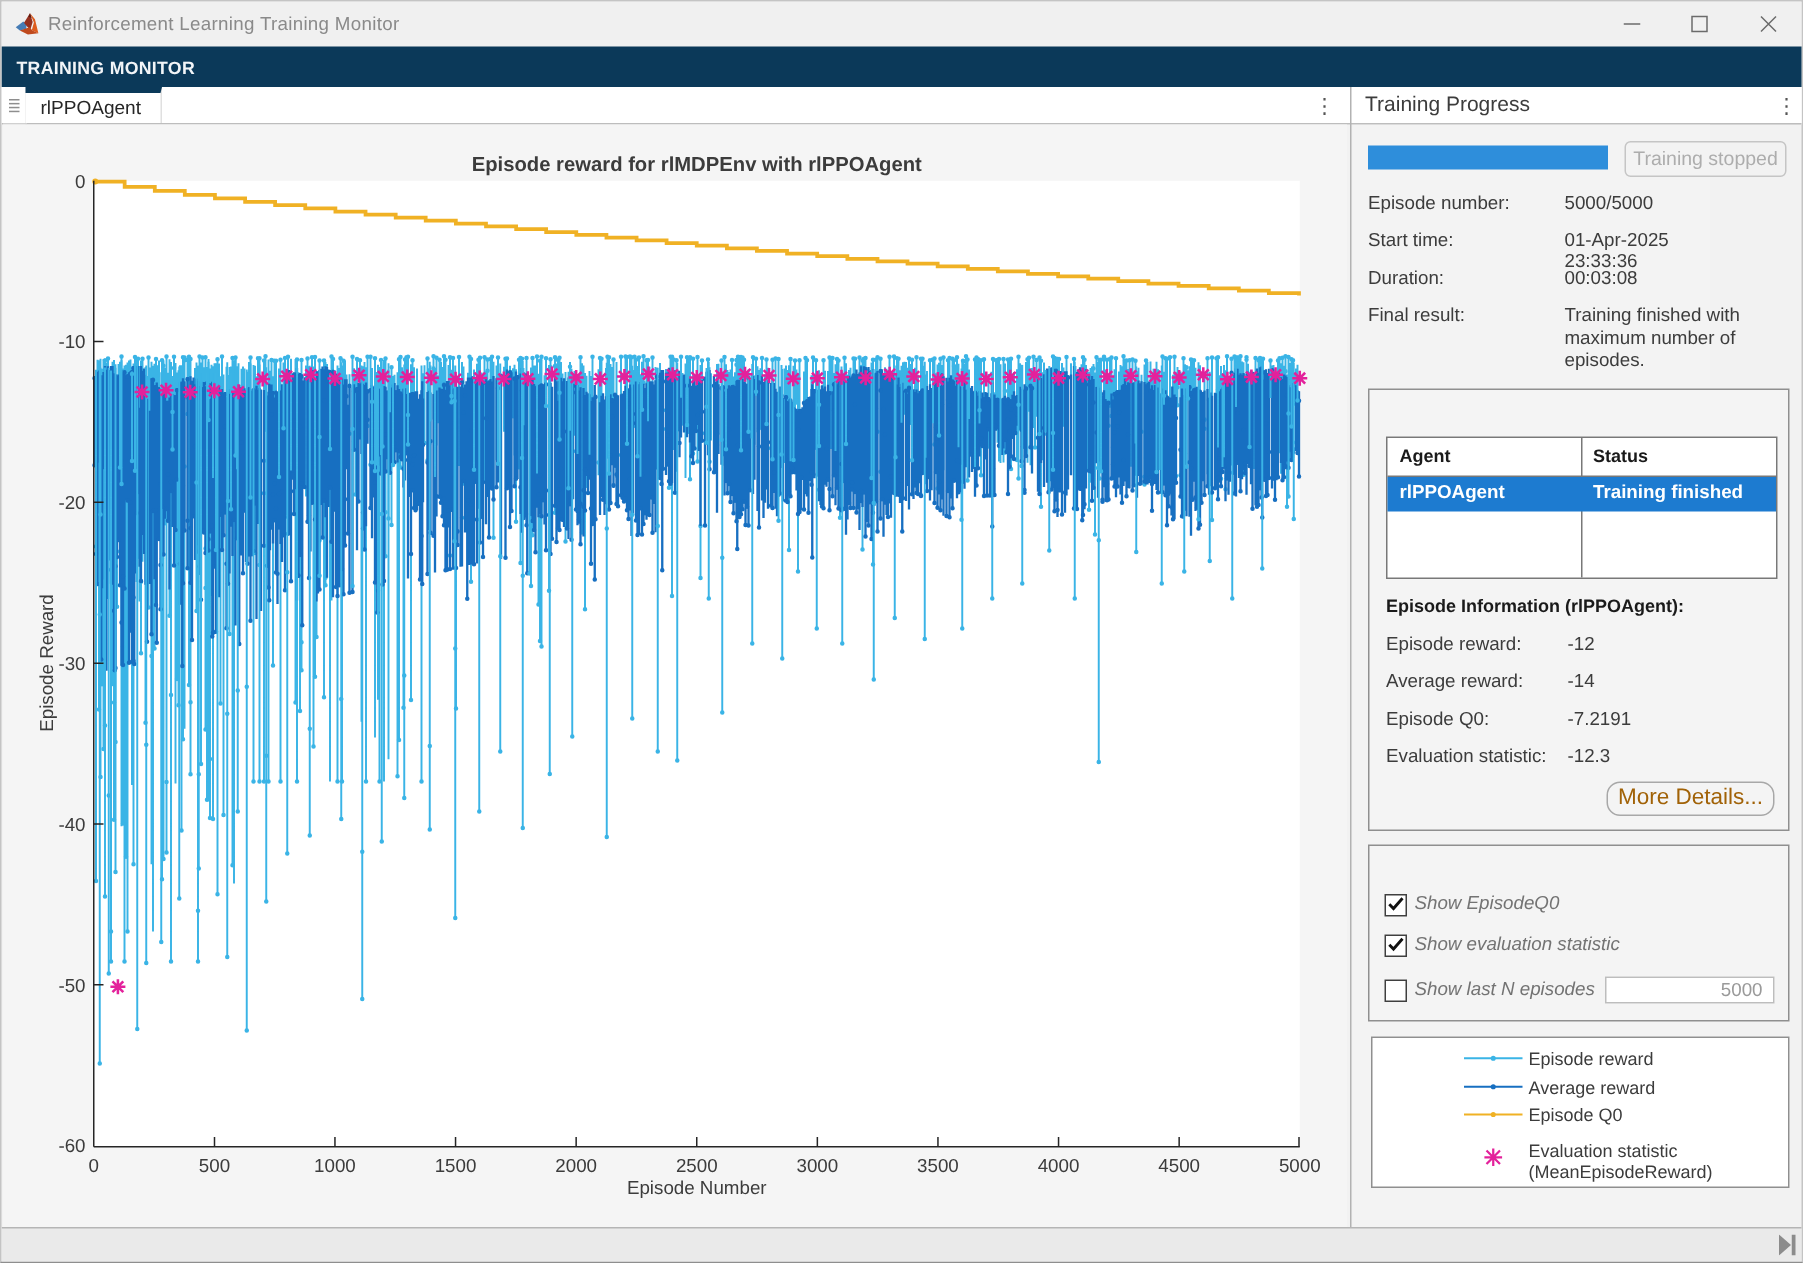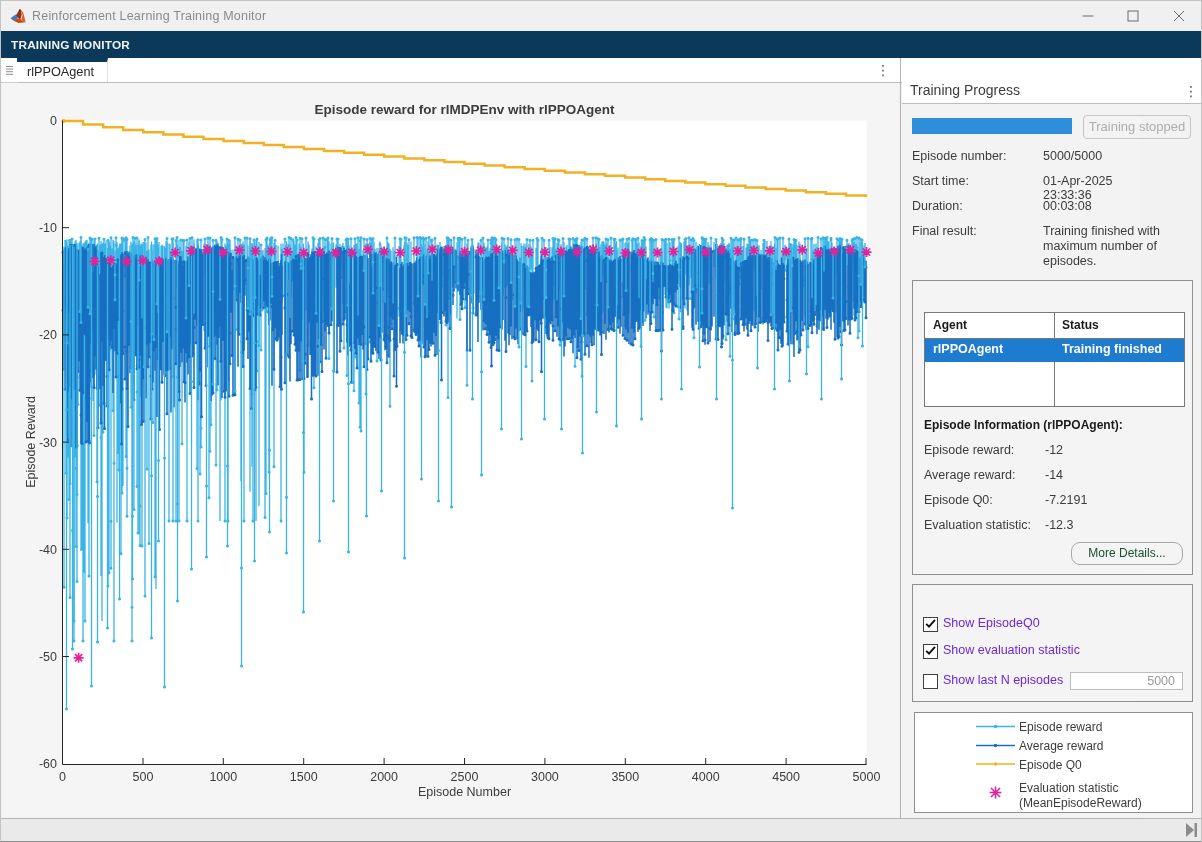--- a/index.html
+++ b/index.html
@@ -11,41 +11,41 @@
 #toolstrip{left:0;top:30px;width:1202px;height:27px;background:#0b3959;}
 #toolstrip span{position:absolute;left:10px;top:7px;color:#f2f5f8;font-size:11.8px;font-weight:bold;letter-spacing:.2px;}
 #tabrow{left:0;top:57px;width:1202px;height:24.5px;background:#ffffff;border-bottom:1px solid #bdbdbd;box-sizing:border-box;}
 #menubtn{left:1px;top:57px;width:15px;height:24px;background:#fff;border-right:1px solid #d0d0d0;border-bottom:1px solid #d0d0d0;}
 #menubtn div{position:absolute;left:4px;top:8px;width:7px;height:1.2px;background:#8e8e8e;box-shadow:0 2.6px 0 #8e8e8e,0 5.2px 0 #8e8e8e,0 7.8px 0 #8e8e8e;}
 #tab{left:16px;top:57px;width:91px;height:24px;background:#fff;border-top:4px solid #0b3959;border-right:1px solid #e0e0e0;box-sizing:border-box;}
 #tab span{position:absolute;left:10px;top:3px;font-size:12.7px;color:#262626;}
 .dots3{font-size:14px;color:#555;letter-spacing:0;}
 #figure{left:1px;top:82px;width:896px;height:735px;background:#f5f5f5;}
 #splitter{left:899px;top:57px;width:1px;height:760px;background:#b2b2b2;}
-#rpanel{left:901px;top:57px;width:238px;height:760px;background:#f3f3f3;margin-top:21px;}
+#rpanel{left:901px;top:57px;width:238px;height:760px;background:#f3f3f3;}
 #rphead{left:0;top:0;width:300px;height:24px;background:#fff;border-bottom:1px solid #bdbdbd;}
 #rphead b{position:absolute;left:8px;top:3px;font-size:14px;color:#3c3c3c;font-weight:normal;}
 #progress{left:10px;top:39px;width:160px;height:16px;background:#2e8edb;}
 #btn-stopped{left:181px;top:36px;width:106px;height:22px;border:1px solid #c5c5c5;border-radius:4px;color:#adadad;font-size:13px;text-align:center;line-height:21px;}
 .lbl{font-size:12.5px;color:#3c3c3c;}
 .sechdr{font-size:12px;font-weight:bold;color:#1a1a1a;}
 #box1{left:10px;top:201px;width:279px;height:293px;border:1px solid #8f8f8f;background:#f4f4f4;}
 #box1 .bh{position:absolute;left:0;top:0;width:100%;height:21px;border-bottom:1px solid #8f8f8f;box-sizing:border-box;}
 #box1 .bh b{position:absolute;left:8px;top:3px;font-size:12.8px;color:#1a1a1a;}
 #tbl{left:11px;top:31px;width:259px;height:93px;background:#fff;border:1px solid #787878;}
 #tbl .colsep{position:absolute;left:129px;top:0;width:1px;height:100%;background:#787878;}
 #tbl .hrow{position:absolute;left:0;top:0;width:100%;height:26px;border-bottom:1px solid #787878;box-sizing:border-box;}
 #tbl .sel{position:absolute;left:0;top:26px;width:100%;height:23px;background:#1d7bd0;color:#fff;}
-#btn-more{left:158px;top:261px;width:110px;height:21px;border:1px solid #a8a8a8;border-radius:9px;color:#14532d;font-size:12px;text-align:center;line-height:20px;}
+#btn-more{left:158px;top:261px;width:110px;height:21px;border:1px solid #a8a8a8;border-radius:9px;color:#a16207;font-size:15px;text-align:center;line-height:20px;}
 #box2{left:10px;top:505px;width:279px;height:116px;border:1px solid #8f8f8f;background:#f4f4f4;}
 #box2 .bh{position:absolute;left:0;top:0;width:100%;height:19px;border-bottom:1px solid #8f8f8f;box-sizing:border-box;}
 #box2 .bh b{position:absolute;left:8px;top:2px;font-size:12.8px;color:#1a1a1a;}
 .cb{position:absolute;width:12.5px;height:12.5px;border:1.5px solid #3f3f3f;background:#fff;}
 .cb svg{position:absolute;left:-1px;top:-2px;}
-.cblbl{position:absolute;font-size:12.5px;color:#6d28d9;}
+.cblbl{position:absolute;font-size:12.5px;color:#737373;font-style:italic;}
 #nfield{left:157px;top:87px;width:104px;height:16px;background:#fff;border:1px solid #bdbdbd;font-size:12.5px;color:#9a9a9a;text-align:right;padding-right:7px;line-height:16px;}
 #legend{left:12px;top:633px;width:277px;height:99px;border:1px solid #8f8f8f;background:#fff;}
 #statusbar{left:0;top:817px;width:1202px;height:24px;background:#eaeaea;border-top:1px solid #b5b5b5;box-sizing:border-box;}
 </style>
 </head>
 <body>
 <div id="titlebar" class="abs">
   <svg class="abs" style="left:9px;top:5px" width="18" height="18" viewBox="0 0 18 18">
     <polygon points="0.5,12.2 5.5,8.4 7.6,10.2 7.6,13.4 3.2,14.4" fill="#467cb5"></polygon>
     <polygon points="6,9.2 10,2.8 11.8,8.6 10.2,13.8 7.7,11.4" fill="#94301f"></polygon>

